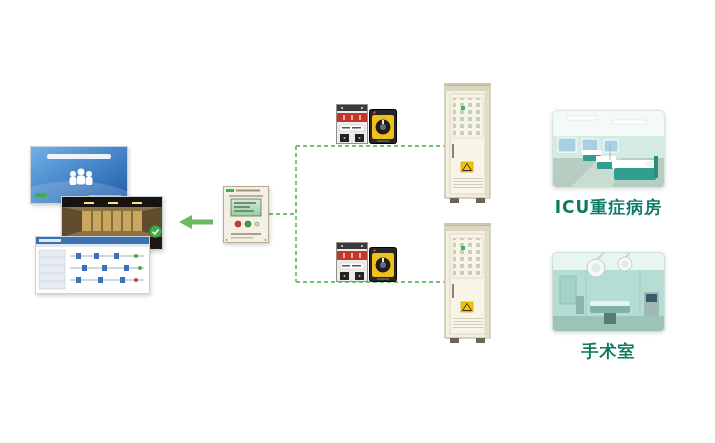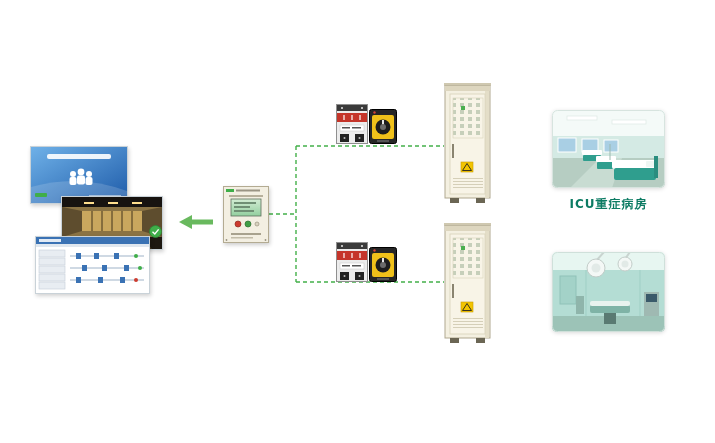--- a/index.html
+++ b/index.html
@@ -26,21 +26,21 @@
 
   .cabinet{position:absolute;}
   #cabinet-top{left:444px;top:82px;}
   #cabinet-bottom{left:444px;top:222px;}
 
   .photo{position:absolute;border-radius:5px;box-shadow:0 1px 4px rgba(0,0,0,.15);}
   #photo-icu{left:552px;top:110px;}
   #photo-or{left:552px;top:252px;}
 
   .room-label{position:absolute;width:113px;text-align:center;color:#0c7b63;font-weight:bold;
-              font-size:12px;letter-spacing:1px;line-height:1.2;}
+              font-size:17px;letter-spacing:1px;line-height:1.2;}
   #label-icu{left:552px;top:197px;}
   #label-or{left:552px;top:341px;}
 </style>
 </head>
 <body>
 
 <div class="canvas">
 
   <svg id="connectors" width="715" height="443" viewBox="0 0 715 443">
     <g stroke="#43b049" stroke-width="1.4" stroke-dasharray="4 3" fill="none">
@@ -365,14 +365,15 @@
         <rect x="24" y="44" width="8" height="18" fill="#8fb5ab"></rect>
         <rect x="52" y="60" width="12" height="12" fill="#5a7a72"></rect>
         <rect x="38" y="53" width="40" height="8" rx="2" fill="#7fb3a6"></rect>
         <rect x="38" y="49" width="40" height="5" rx="2" fill="#e8f2ee"></rect>
       </g>
       <rect x="0.5" y="0.5" width="112" height="79" rx="5" fill="none" stroke="#cfe0da"></rect>
     </svg>
   </div>
 
   <div class="room-label" id="label-icu">ICU重症病房</div>
+  <div class="room-label" id="label-or">手术室</div>
 
 </div>
 
 </body></html>

